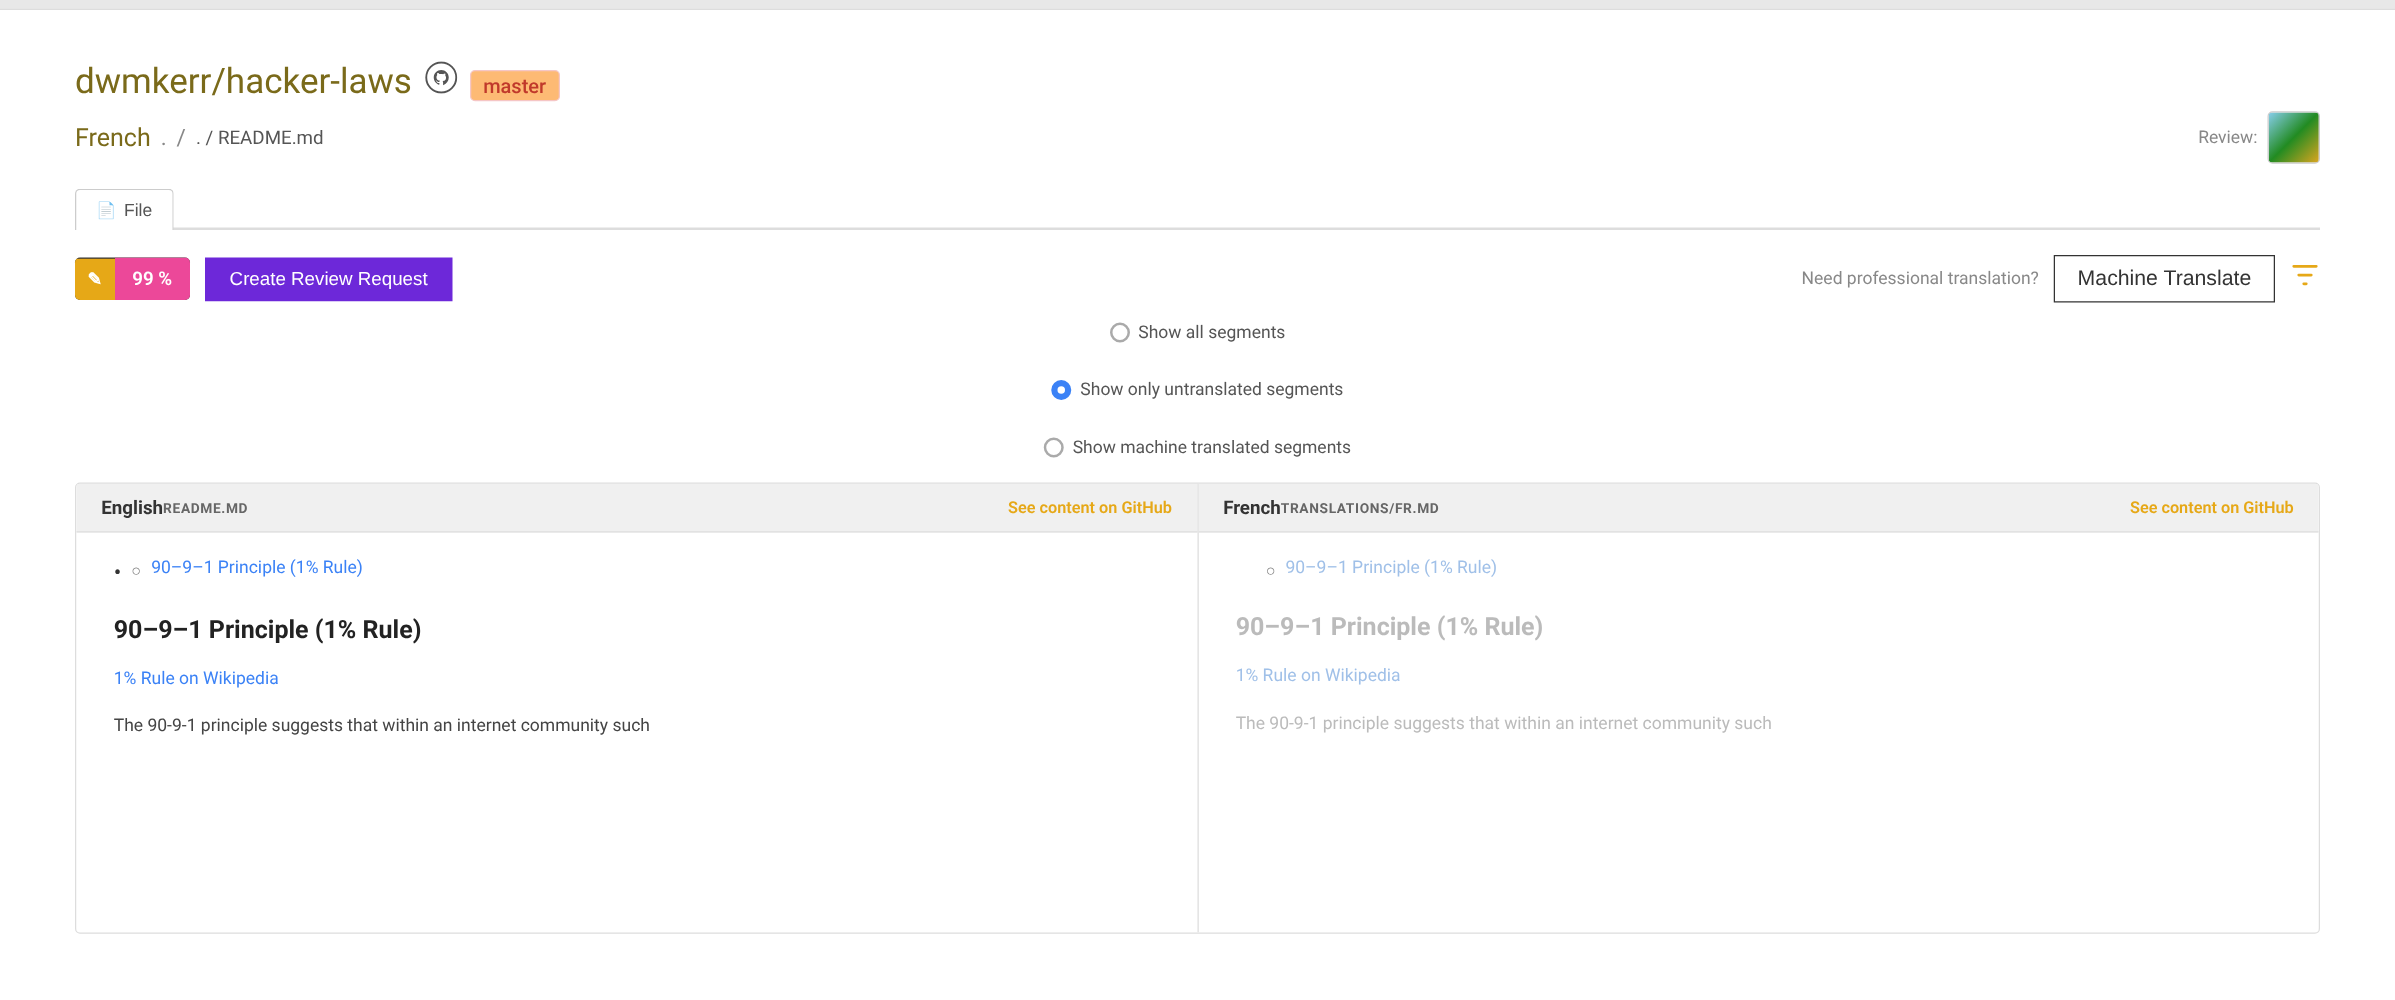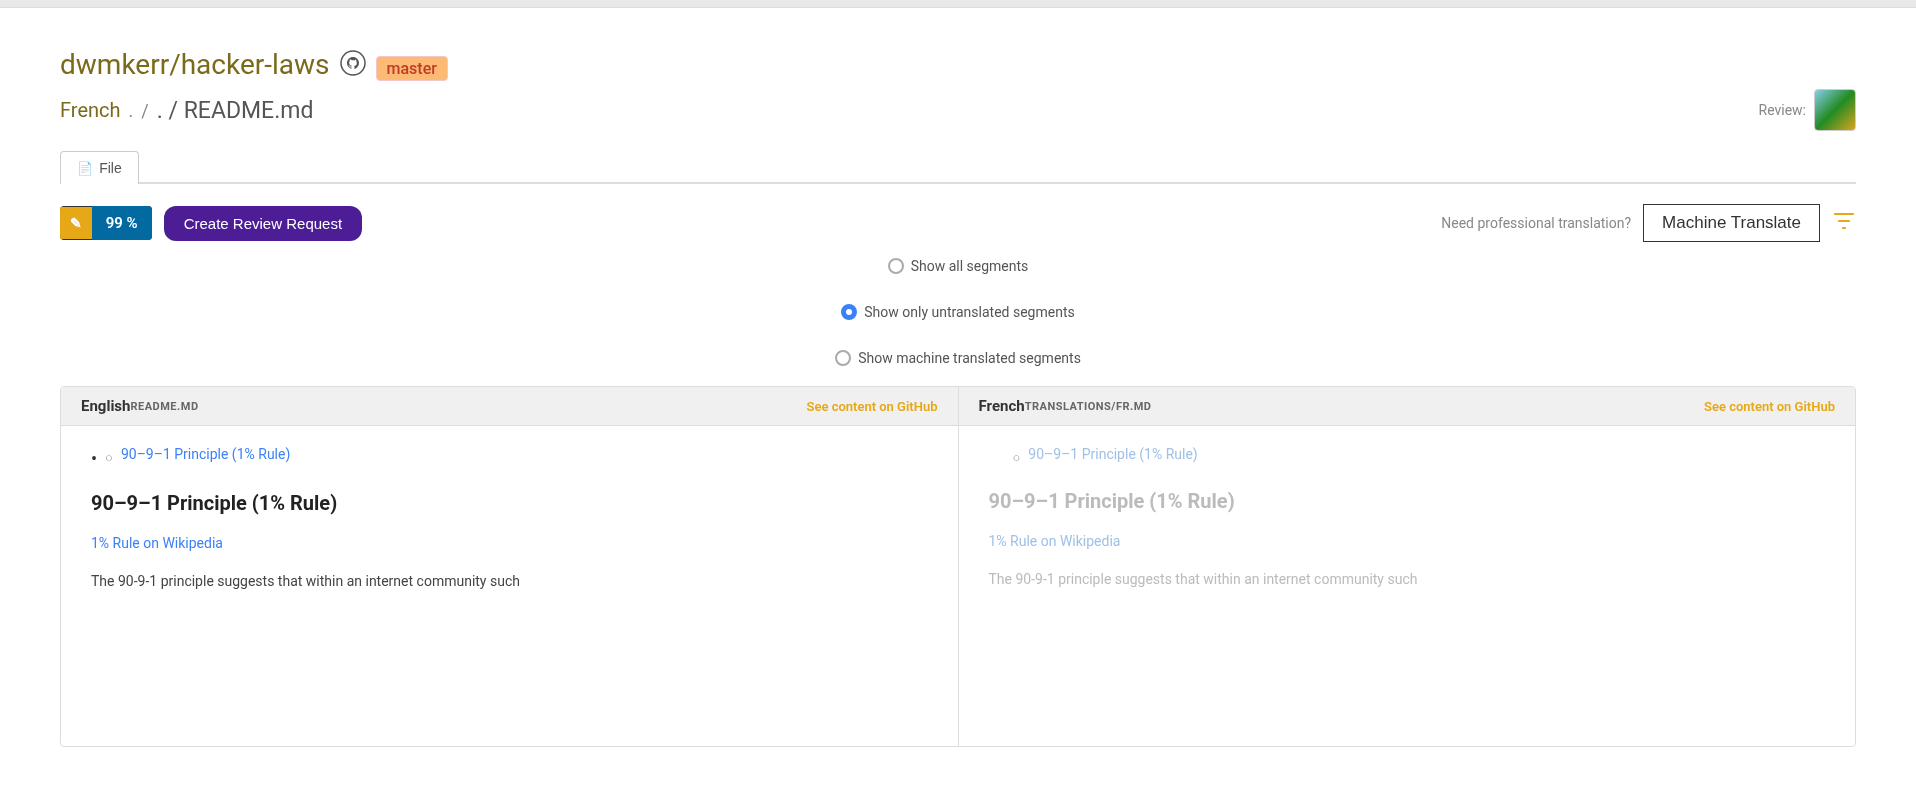--- a/index.html
+++ b/index.html
@@ -56,21 +56,21 @@
       display: flex;
       align-items: center;
       gap: 8px;
     }
     .file-path-text {
       color: #888;
       font-size: 18px;
     }
     .file-path-name {
       color: #555;
-      font-size: 23px;
+      font-size: 15px;
     }
     .editors-section {
       display: flex;
       align-items: center;
       gap: 8px;
     }
     .editors-label {
       color: #888;
       font-size: 14px;
     }
@@ -124,27 +124,27 @@
       font-size: 15px;
       font-weight: 600;
     }
     .progress-icon {
       background: #e6a817;
       padding: 8px 10px;
       font-size: 14px;
     }
     .progress-text {
       padding: 8px 14px;
-      background: #0369a1;
+      background: #ec4899;
     }
     .review-btn {
-      background: #4c1d95;
+      background: #6d28d9;
       color: #fff;
       border: none;
-      border-radius: 12px;
+      border-radius: 0;
       padding: 9px 20px;
       font-size: 15px;
       cursor: pointer;
       font-weight: 400;
     }
     .actions-right {
       display: flex;
       align-items: center;
       gap: 12px;
     }

